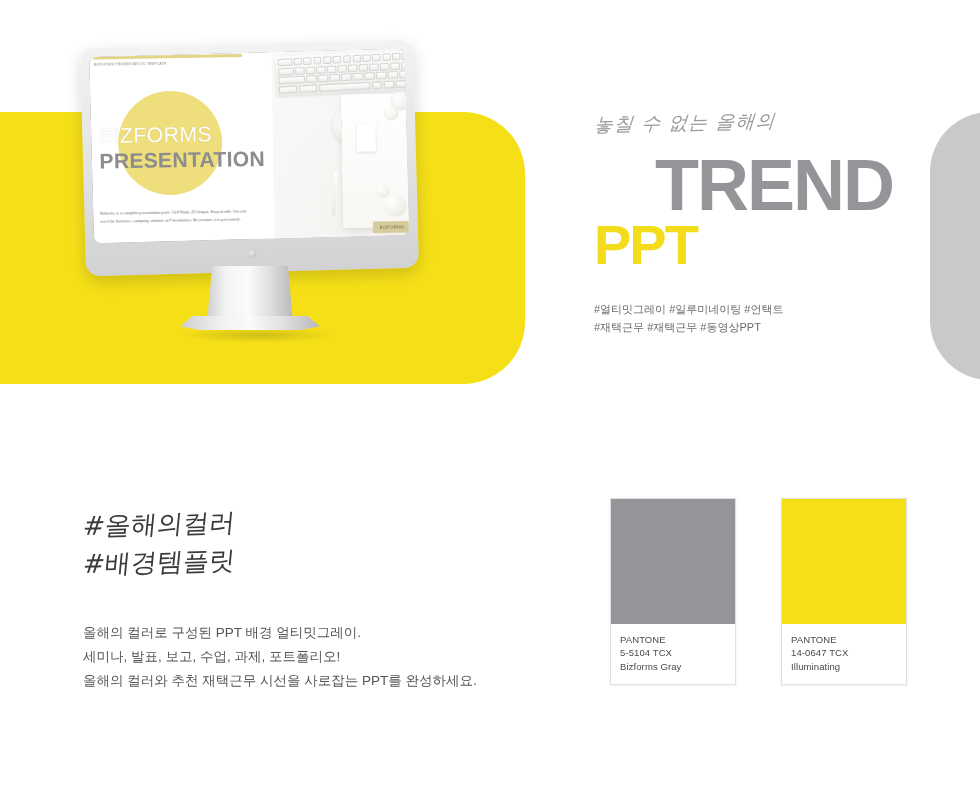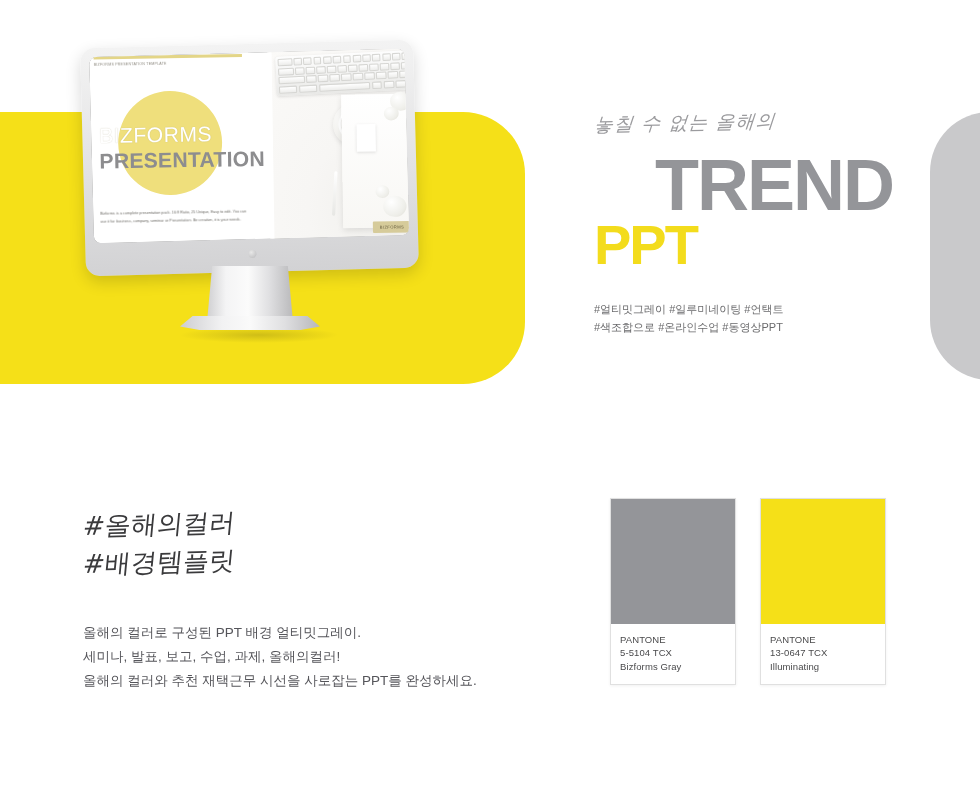--- a/index.html
+++ b/index.html
@@ -369,21 +369,21 @@
     line-height: 1.78;
     color: #55555a;
   }
 
   
   .pantone-row {
     position: absolute;
     left: 610px;
     top: 498px;
     display: flex;
-    gap: 24px;
+    gap: 45px;
   }
   .pantone-card {
     width: 126px;
     background: #ffffff;
     border: 1px solid #e0e0e0;
     box-shadow: 0 1px 3px rgba(0,0,0,0.06);
   }
   .pantone-swatch { width: 100%; height: 125px; display: block; }
   .pantone-info {
     padding: 9px 9px 11px 9px;
@@ -502,49 +502,49 @@
     <div class="foot-shadow"></div>
     <div class="foot"></div>
   </div>
 
   <div class="hero">
     <div class="hero-script">놓칠 수 없는 올해의</div>
     <div class="hero-trend" style="color: rgb(148, 149, 153); text-align: center;">TREND</div>
     <div class="hero-ppt" style="color: rgb(243, 220, 28);">PPT</div>
     <div class="hero-tags">
       <div>#얼티밋그레이 #일루미네이팅 #언택트</div>
-      <div>#색조합으로 #온라인수업 #동영상PPT</div>
+      <div>#재택근무 #재택근무 #동영상PPT</div>
     </div>
   </div>
 
   <div class="copy">
     <div class="copy-script-line">#올해의컬러</div>
     <div class="copy-script-line">#배경템플릿</div>
     <div class="copy-body">
       <div>올해의 컬러로 구성된 PPT 배경 얼티밋그레이.</div>
-      <div>세미나, 발표, 보고, 수업, 과제, 올해의컬러!</div>
+      <div>세미나, 발표, 보고, 수업, 과제, 포트폴리오!</div>
       <div>올해의 컬러와 추천 재택근무 시선을 사로잡는 PPT를 완성하세요.</div>
     </div>
   </div>
 
   <div class="pantone-row">
 
     <div class="pantone-card">
       <span class="pantone-swatch" style="background: rgb(148, 149, 153);"></span>
       <div class="pantone-info">
         <div>PANTONE</div>
         <div>5-5104 TCX</div>
         <div>Bizforms Gray</div>
       </div>
     </div>
 
     <div class="pantone-card">
       <span class="pantone-swatch" style="background: rgb(245, 224, 24);"></span>
       <div class="pantone-info">
         <div>PANTONE</div>
-        <div>13-0647 TCX</div>
+        <div>14-0647 TCX</div>
         <div>Illuminating</div>
       </div>
     </div>
 
   </div>
 
 </div>
 
 </body></html>

